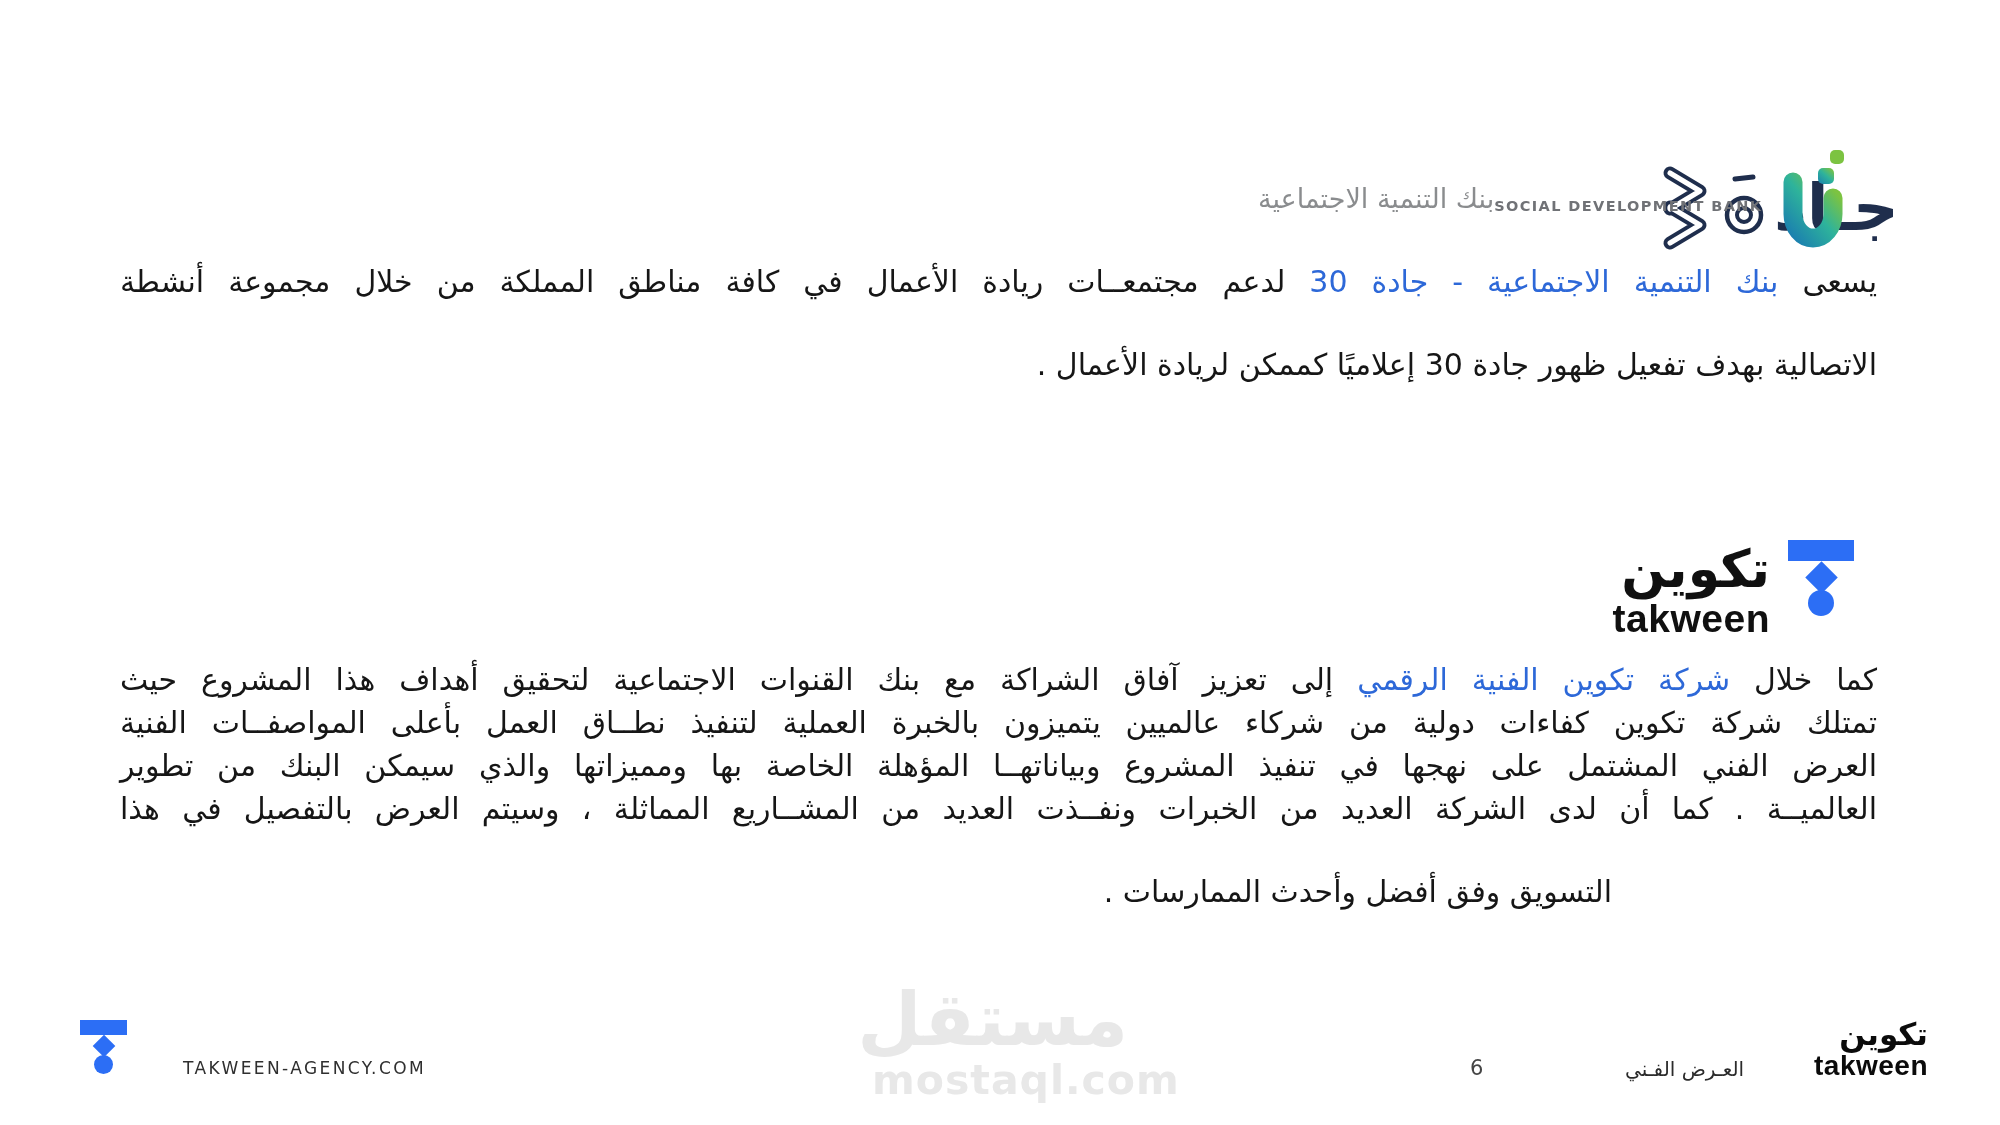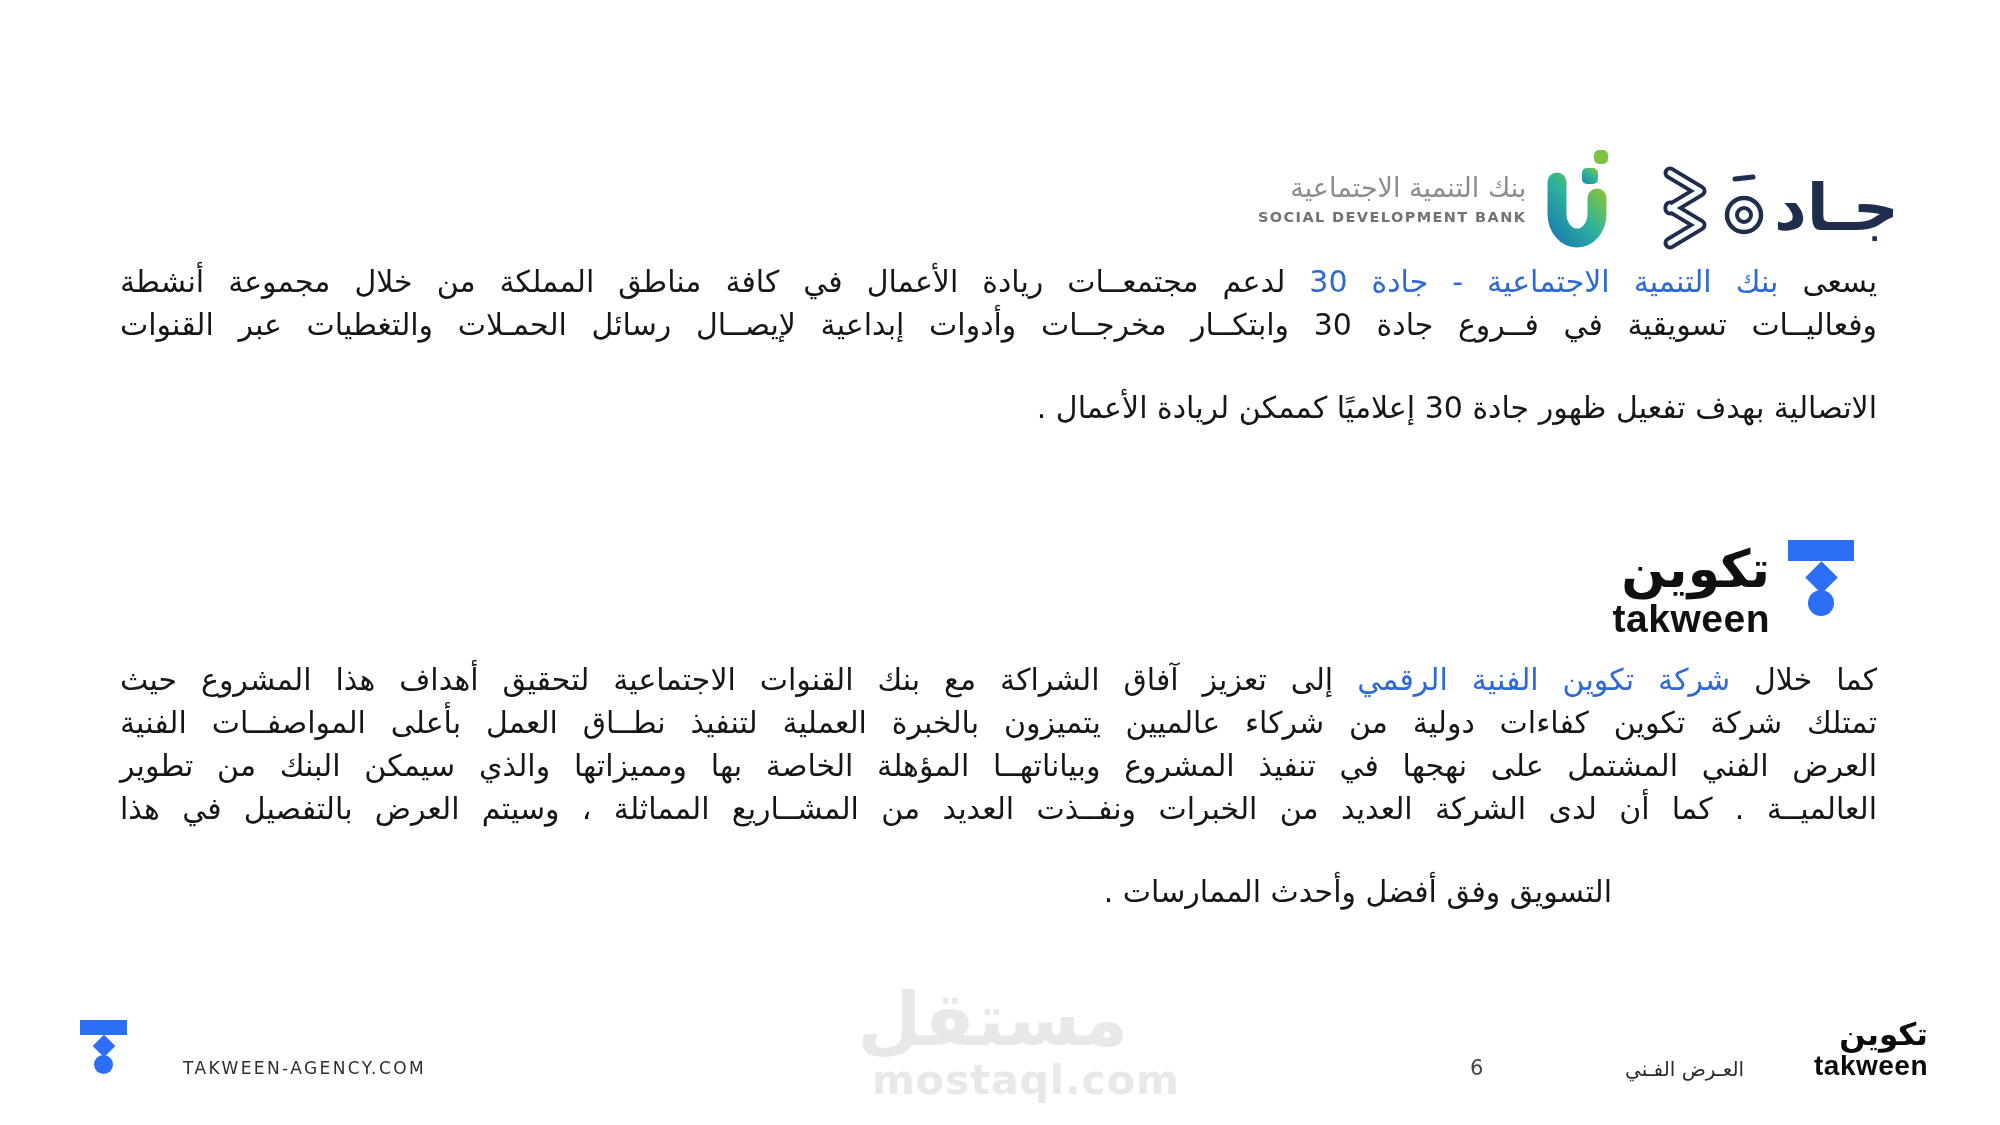--- a/index.html
+++ b/index.html
@@ -5,21 +5,21 @@
   html,body{margin:0;padding:0;}
   body{
     width:2000px;height:1125px;position:relative;background:#ffffff;
     font-family:"DejaVu Sans", sans-serif;overflow:hidden;
     color:var(--text,#161616);
   }
   
   .jada{position:absolute;left:1660px;top:160px;height:96px;display:flex;align-items:center;gap:6px;}
   .jada-word{font-size:64px;font-weight:bold;color:var(--navy,#1f2e4d);line-height:96px;}
   .sdb{position:absolute;left:1258px;top:146px;display:flex;align-items:center;gap:16px;}
-  .sdb-text{display:flex;flex-direction:column;align-items:flex-end;text-align:right;}
+  .sdb-text{display:flex;flex-direction:row;align-items:flex-end;text-align:right;}
   .sdb-ar{font-size:27px;color:var(--gray-logo,#8a8c8e);line-height:30px;}
   .sdb-en{font-size:14.5px;font-weight:bold;color:var(--gray-dark,#707276);letter-spacing:1.4px;margin-top:6px;}
   
   .para{position:absolute;left:120px;right:123px;direction:rtl;font-size:30px;color:var(--text,#161616);}
   .para .line{line-height:43px;text-align:justify;text-align-last:justify;}
   .para .line.last{text-align:center;text-align-last:right;margin-top:40px;}
   .para .line.indent{padding-left:0;padding-right:265px;}
   .hl{color:var(--accent,#2d68d8);}
   #p1{top:260px;}
   #p2{top:658px;}
@@ -86,21 +86,20 @@
       </linearGradient>
     </defs>
     <path d="M15,36 v32 a20,24 0 0 0 40,0 v-16" fill="none" stroke="url(#sdbg)" stroke-width="19" stroke-linecap="round"></path>
     <rect x="40" y="22" width="16" height="16" rx="5" fill="url(#sdbg)"></rect>
     <rect x="52" y="4" width="14" height="14" rx="5" fill="#7cc341"></rect>
   </svg>
 </div>
 
 <div id="p1" class="para" dir="rtl">
   <div class="line"><span>يسعى </span><span class="hl">بنك التنمية الاجتماعية - جادة 30</span><span> لدعم مجتمعــات ريادة الأعمال في كافة مناطق المملكة من خلال مجموعة أنشطة</span></div>
-  <div class="line">وفعاليــات تسويقية في فــروع جادة 30 وابتكــار مخرجــات وأدوات إبداعية لإيصــال رسائل الحمـلات والتغطيات عبر القنوات</div>
   <div class="line last">الاتصالية بهدف تفعيل ظهور جادة 30 إعلاميًا كممكن لريادة الأعمال .</div>
 </div>
 
 <div class="tk-mid">
   <div class="tk-mid-text">
     <div class="tk-mid-ar">تكوين</div>
     <div class="tk-mid-en">takween</div>
   </div>
   <div class="tk-icon">
     <div class="bar"></div>

